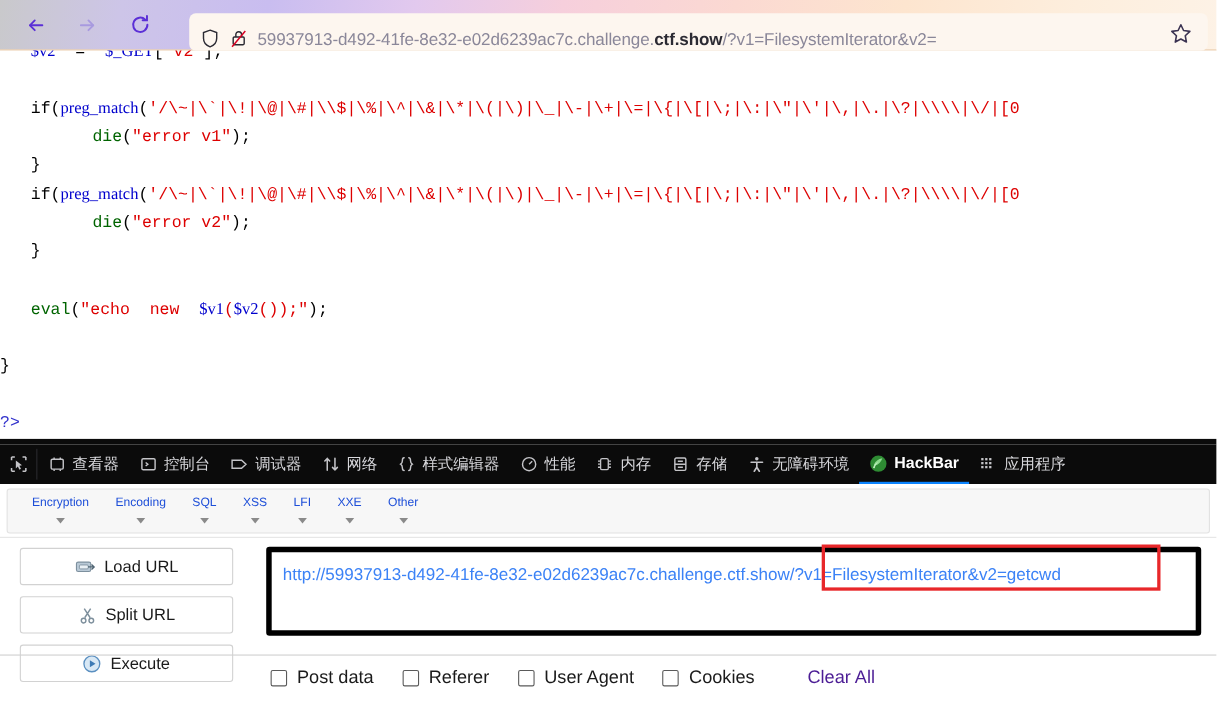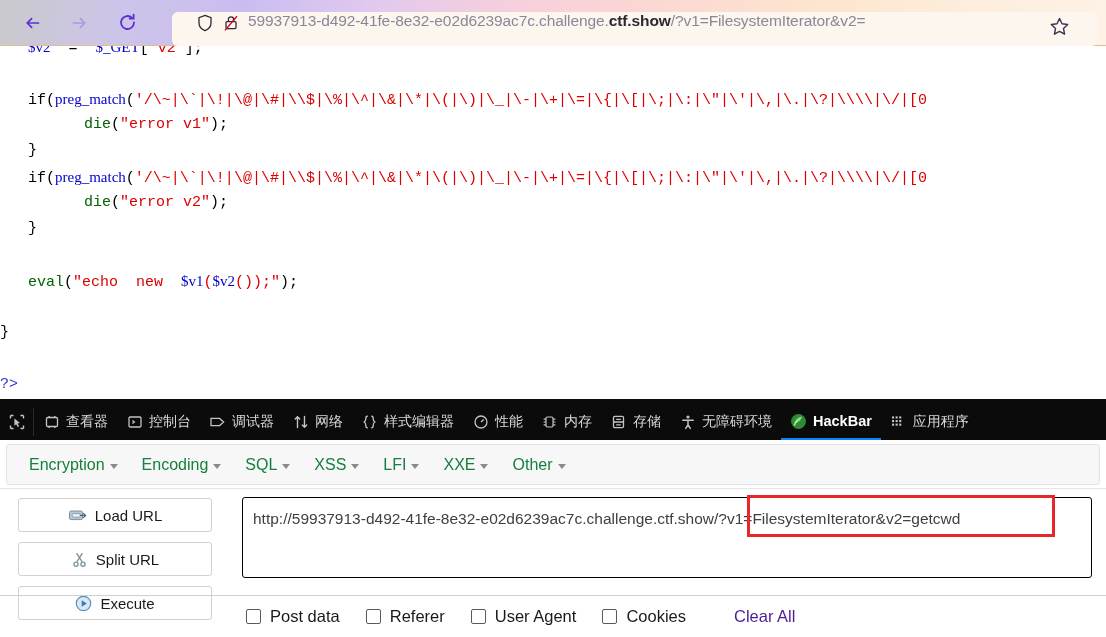--- a/index.html
+++ b/index.html
@@ -25,21 +25,21 @@
     border-radius:50%; flex:none;
   }
   .nav-btn svg{ display:block; }
   #nav-back{ margin-left:14px; }
   #nav-forward{ margin-left:8px; }
   #nav-reload{ margin-left:10px; }
 
   #urlbar{
     flex:1; height:34px; margin:12px 8px 0 26px;
     background:#fdf6ef; border-radius:6px;
-    display:flex; align-items:flex-start; padding:0 20px;
+    display:flex; align-items:flex-end; padding:0 6px;
     position:relative; overflow:hidden;
   }
   #urlbar .ic{ flex:none; width:26px; height:22px; display:flex; align-items:center; justify-content:center; }
   #url-text{
     flex:1; white-space:nowrap; overflow:hidden;
     font-size:15.5px; color:#8a8799; letter-spacing:-0.1px;
     margin-left:4px;
     -webkit-mask-image:linear-gradient(to right, #000 95%, transparent 100%);
             mask-image:linear-gradient(to right, #000 95%, transparent 100%);
   }
@@ -88,39 +88,39 @@
     position:absolute; left:0; top:440px; width:1106px; height:197px;
     background:#ffffff;
   }
   #hb-menubar{
     height:41px; margin:4px 6px 0 6px; background:#f7f7f7;
     border:1px solid #e2e2e2; border-radius:3px;
     display:flex; align-items:center; padding:0 10px;
   }
   .hb-menu{
     display:flex; align-items:center; gap:5px;
-    font-size:16px; color:#15803d; padding:0 12px; height:28px;
+    font-size:11px; color:#1d4ed8; padding:0 12px; height:28px;flex-direction:column;
   }
   .caret{
     width:0; height:0; border-left:4.5px solid transparent; border-right:4.5px solid transparent;
     border-top:5px solid #8a8a8a; margin-top:3px;
   }
   #hb-divider{ position:absolute; left:0; top:488px; width:1106px; height:1px; background:#e5e5e5;}
 
   #hb-body{ position:absolute; left:0; top:491px; width:1106px; height:104px; display:flex; }
   #hb-actions{ width:228px; flex:none; padding:7px 16px 0 18px; }
   .hb-btn{
     height:34px; border:1px solid #d2d2d2; border-radius:3px; background:#fff;
     display:flex; align-items:center; justify-content:center; gap:8px;
     font-size:15px; color:#1a1a1a; margin-bottom:10px;
   }
   #hb-url-wrap{ flex:1; padding:6px 14px 0 14px; position:relative; }
   #hb-url{
-    width:100%; height:81px; border:1px solid #000000; border-radius:3px;
-    font-size:15.5px; color:#404040; padding:11px 10px 0 10px; line-height:20px;
+    width:100%; height:81px; border:5px solid #000000; border-radius:3px;
+    font-size:15.5px; color:#3b82f6; padding:11px 10px 0 10px; line-height:20px;
     overflow:hidden; white-space:nowrap;
   }
   #url-highlight{
     position:absolute; left:519px; top:4px; width:308px; height:42px;
     border:3px solid #e8272a; pointer-events:none;
   }
 
   #hb-bottom-rule{ position:absolute; left:0; top:595px; width:1106px; height:1px; background:#cfcfcf;}
   #hb-options{
     position:absolute; left:0; top:596px; width:1106px; height:41px;

